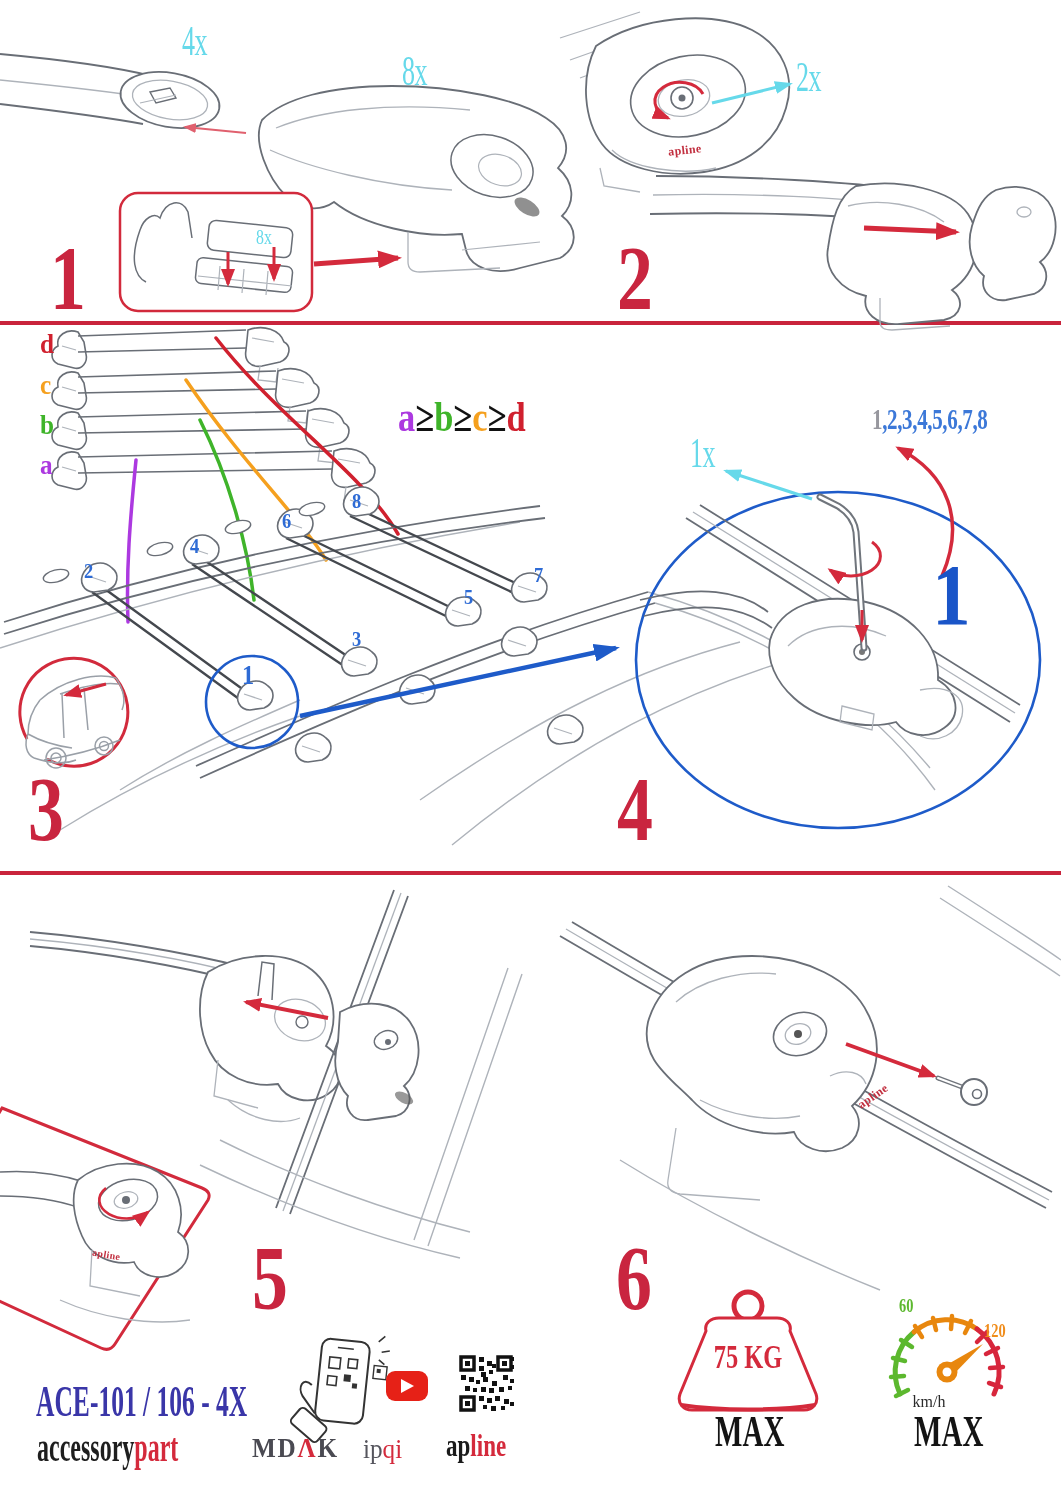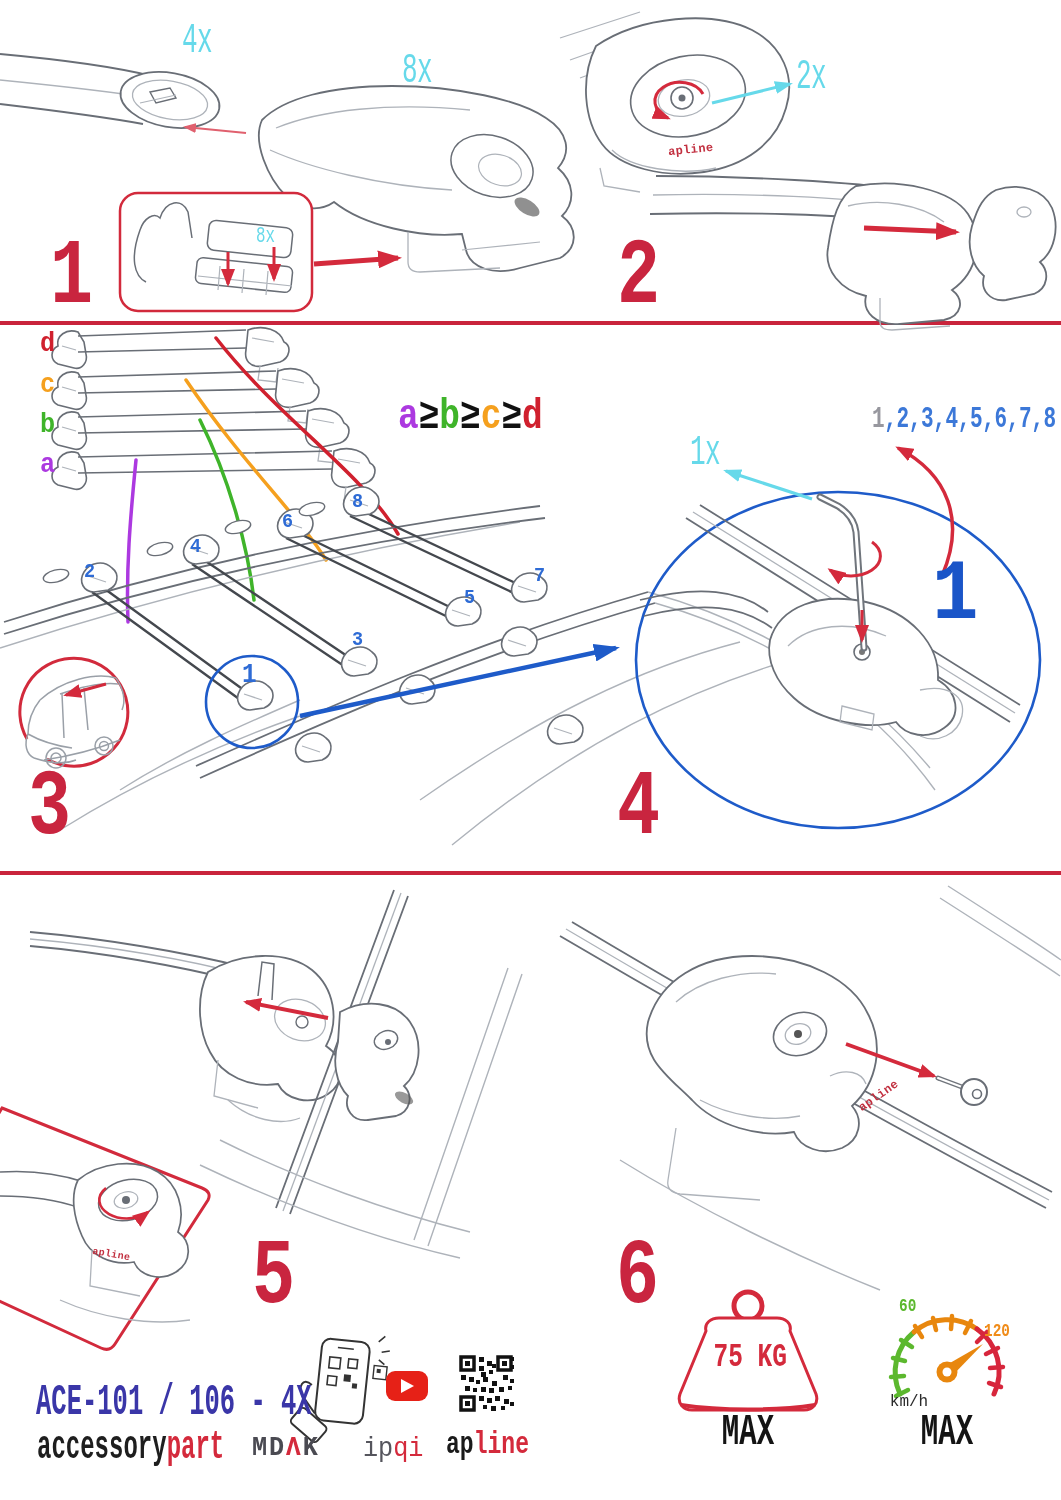--- a/index.html
+++ b/index.html
@@ -1,17 +1,17 @@
 <!DOCTYPE html>
 <html><head>
 <meta charset="utf-8">
 <style>
   html,body{margin:0;padding:0;background:#e8e8e8;}
   #page{position:relative;width:1061px;height:1500px;background:#ffffff;overflow:hidden;
-        font-family:Liberation Mono, monospace;}
+        font-family:Liberation Serif, serif;}
   #art{position:absolute;left:0;top:0;}
   .lbl{position:absolute;line-height:1;white-space:nowrap;}
   .cyan{color:#66D9EA;font-weight:500;font-size:42px;letter-spacing:-1px;
         transform:scaleX(0.62);transform-origin:0 0;}
   .cyan-sm{color:#66D9EA;font-weight:500;font-size:22px;transform:scaleX(0.72);transform-origin:0 0;}
   .stepnum{color:#C9253F;font-weight:700;font-size:92px;transform:scaleX(0.78);transform-origin:0 0;}
   .bluenum{color:#2E6BD5;font-weight:700;font-size:21px;transform:scaleX(0.88);transform-origin:0 0;}
   .bluenum-big{color:#2E6BD5;font-weight:700;font-size:27px;transform:scaleX(0.9);transform-origin:0 0;}
   .barletter{font-weight:700;font-size:28px;transform:scaleX(0.9);transform-origin:0 0;}
   .cmp{font-weight:700;font-size:42px;transform:scaleX(0.82);transform-origin:0 0;letter-spacing:0px;}
@@ -417,16 +417,16 @@
 <span class="lbl model" style="left:36px;top:1380px;">ACE-101 / 106 - 4X</span>
 <span class="lbl brand" style="left:37px;top:1428px;"><span style="color:#1E1E1E">accessory</span><span style="color:#D42A3C">part</span></span>
 <span class="lbl mdak" style="left:252px;top:1434px;"><span>MD</span><span class="red-t">Λ</span><span>K</span></span>
 <span class="lbl ipqi" style="left:363px;top:1435px;"><span>ip</span><span class="red-t">qi</span></span>
 <span class="lbl apline" style="left:446px;top:1429px;"><span>ap</span><span class="red-t">line</span></span>
 
 <span class="lbl wkg" style="left:700px;top:1340px;">75 KG</span>
 <span class="lbl maxt" style="left:698px;top:1410px;">MAX</span>
 <span class="lbl g60" style="left:899px;top:1297px;">60</span>
 <span class="lbl o120" style="left:984px;top:1322px;">120</span>
-<span class="lbl kmh" style="left:874px;top:1394px;">km/h</span>
+<span class="lbl kmh" style="left:894px;top:1394px;">km/h</span>
 <span class="lbl maxt" style="left:897px;top:1410px;">MAX</span>
 
 </div>
 
 </body></html>

